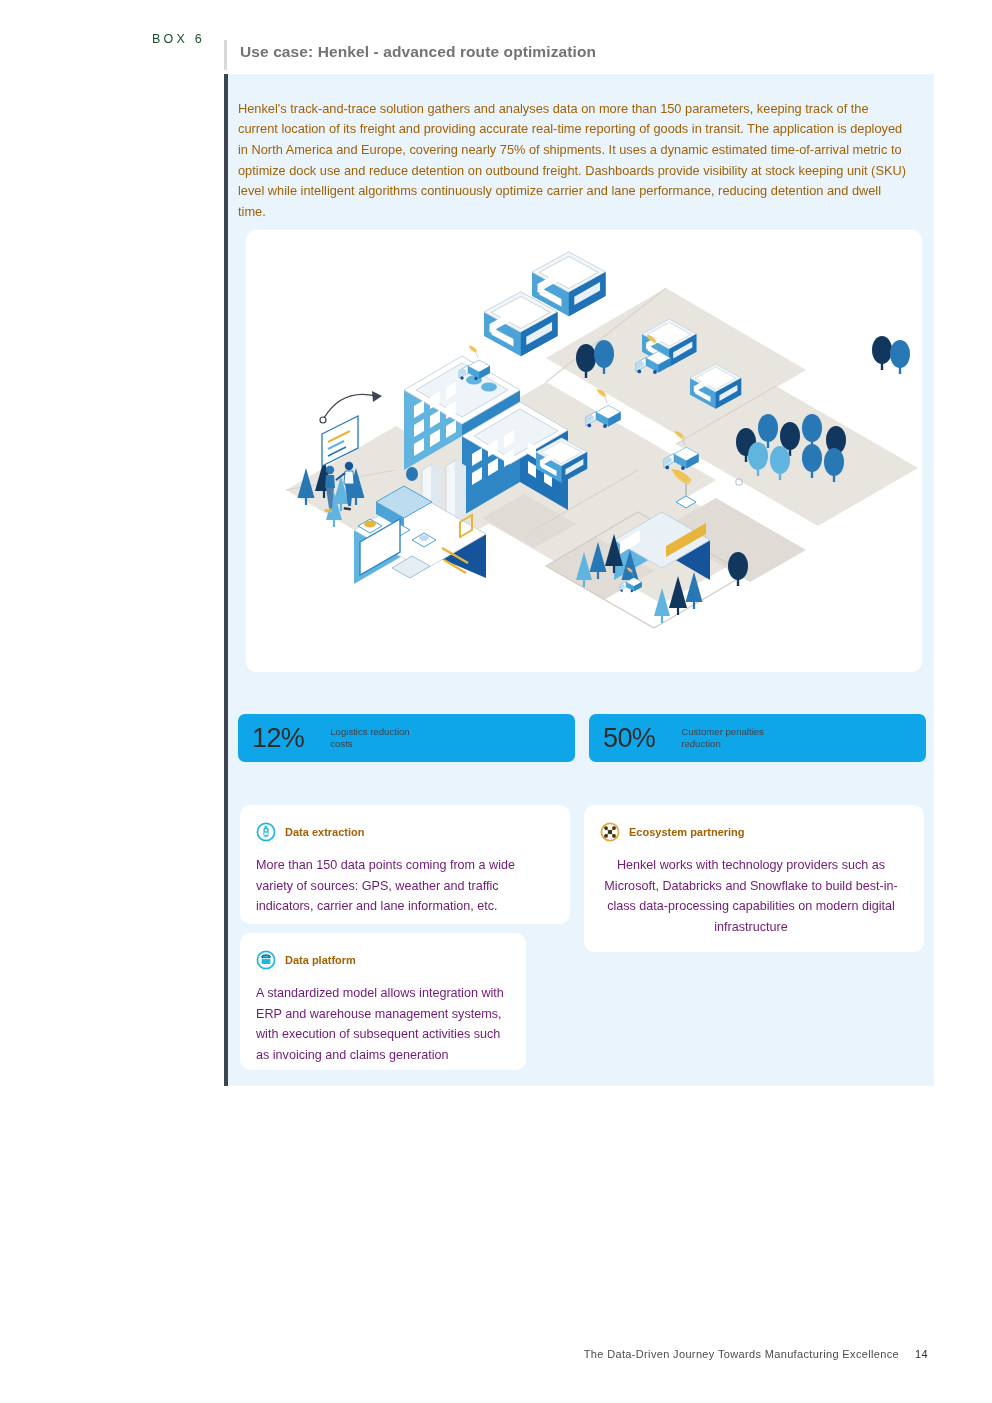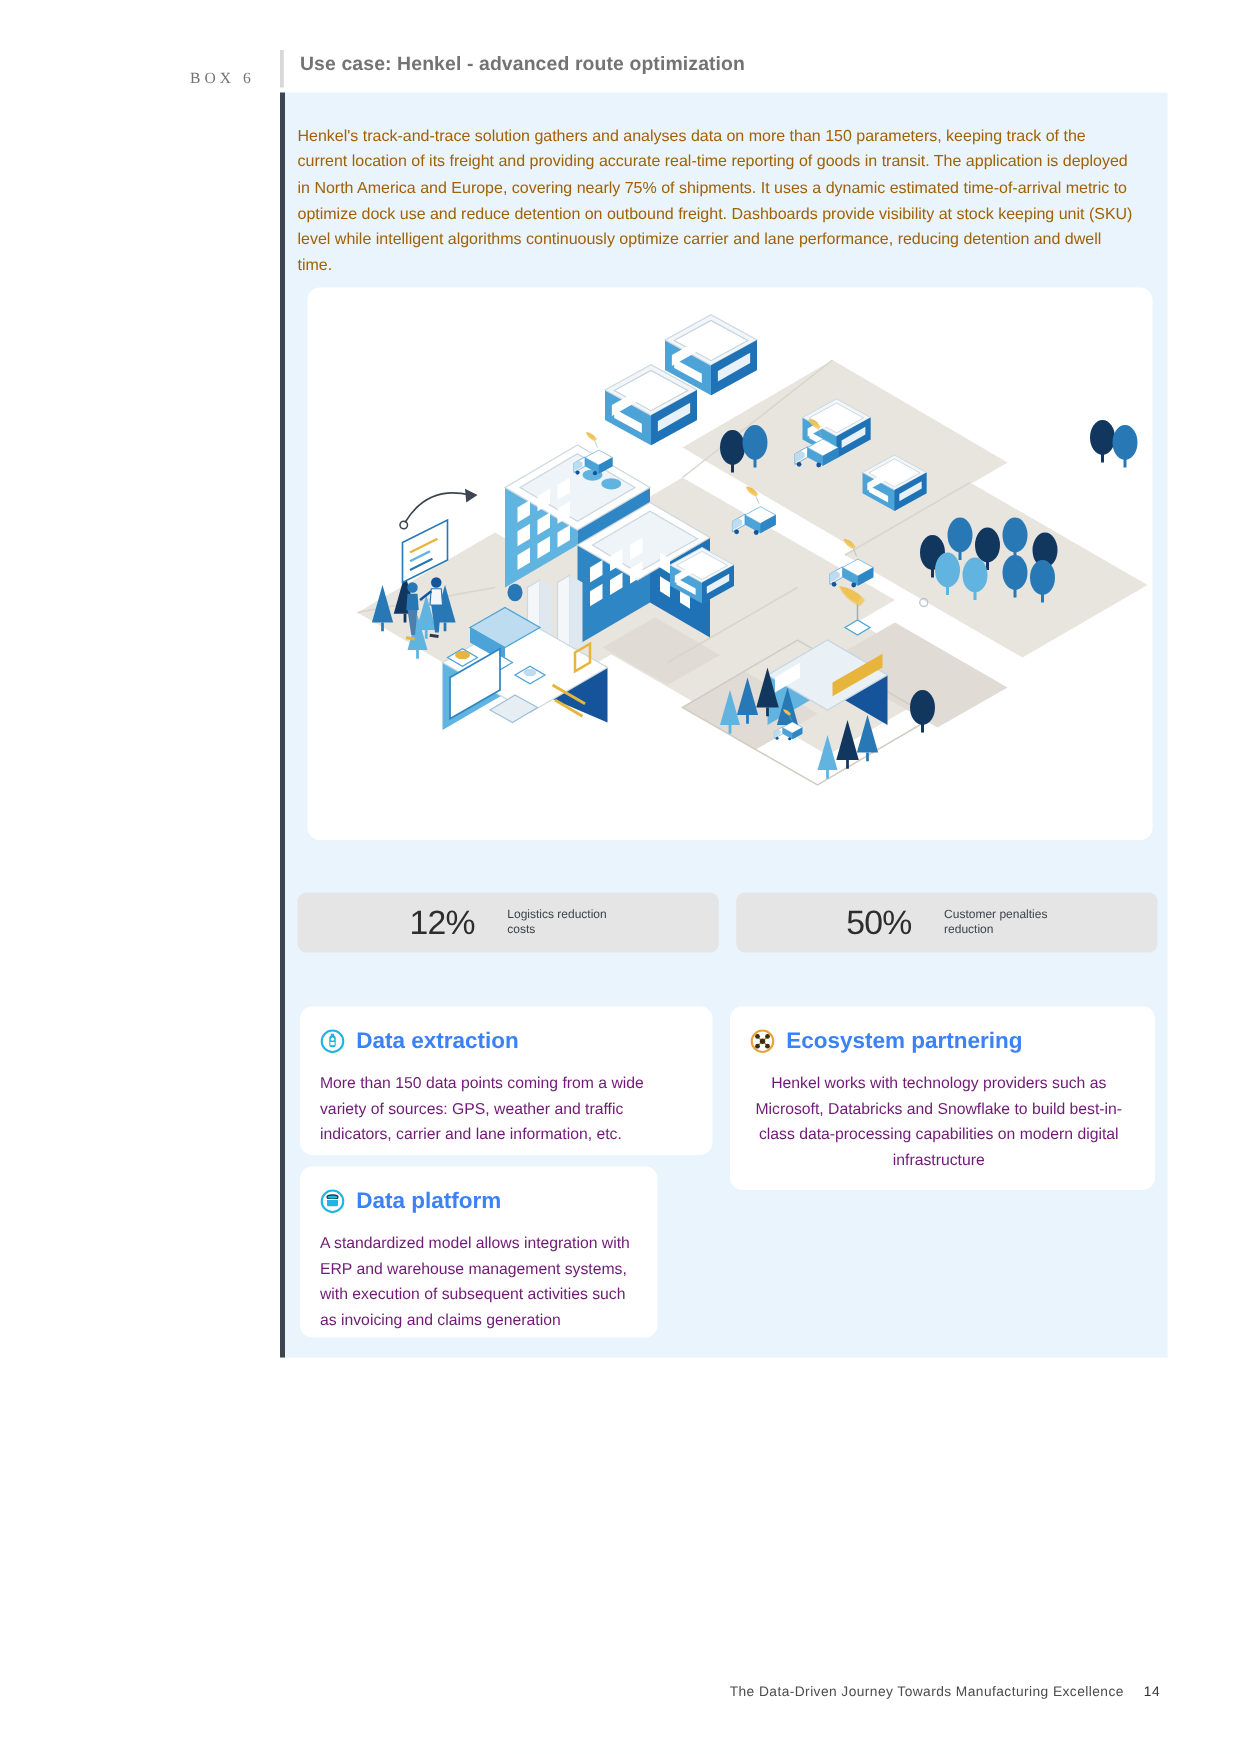--- a/index.html
+++ b/index.html
@@ -10,26 +10,25 @@
   body {
     width: 992px;
     height: 1403px;
     position: relative;
     font-family: "Liberation Sans", sans-serif;
     -webkit-font-smoothing: antialiased;
   }
   .box-label {
     position: absolute;
     left: 152px;
-    top: 55px;
+    top: 32px;
     font-size: 12.5px;
     letter-spacing: 3.2px;
-    color: #737373;
+    color: #14532d;
     font-weight: 400;
-    font-family: Liberation Serif, serif;
   }
   .box-rule {
     position: absolute;
     left: 224px;
     top: 40px;
     width: 2.5px;
     height: 30px;
     background: #d8d8d8;
   }
   .box-title {
@@ -89,27 +88,26 @@
     position: absolute;
     left: 238px;
     top: 714px;
     width: 688px;
     height: 48px;
     display: flex;
     gap: 14px;
   }
   .stat-card {
     flex: 1;
-    background: #e5e5e5;
+    background: #0ea5e9;
     border-radius: 7px;
     display: flex;
     align-items: center;
     padding: 0 14px;
     box-sizing: border-box;
-    justify-content: center;
   }
   .stat-value {
     font-size: 27px;
     font-weight: 500;
     color: #2d2d2d;
     letter-spacing: -0.6px;
     white-space: nowrap;
   }
   .stat-label {
     margin-left: 26px;
@@ -130,23 +128,23 @@
   #feat-ecosystem  { left: 584px; top: 805px; width: 340px; height: 147px; text-align: center; }
   #feat-platform   { left: 240px; top: 933px; width: 286px; height: 137px; }
 
   .feat-head {
     display: flex;
     align-items: center;
     gap: 9px;
     margin-bottom: 13px;
   }
   .feat-title {
-    font-size: 18px;
+    font-size: 11px;
     font-weight: bold;
-    color: #3b82f6;
+    color: #a16207;
   }
   .feat-body {
     font-size: 12.6px;
     line-height: 20.5px;
     color: #701a75;
   }
   .feat-icon { flex: 0 0 auto; display: block; }
 
   
   .footer {

